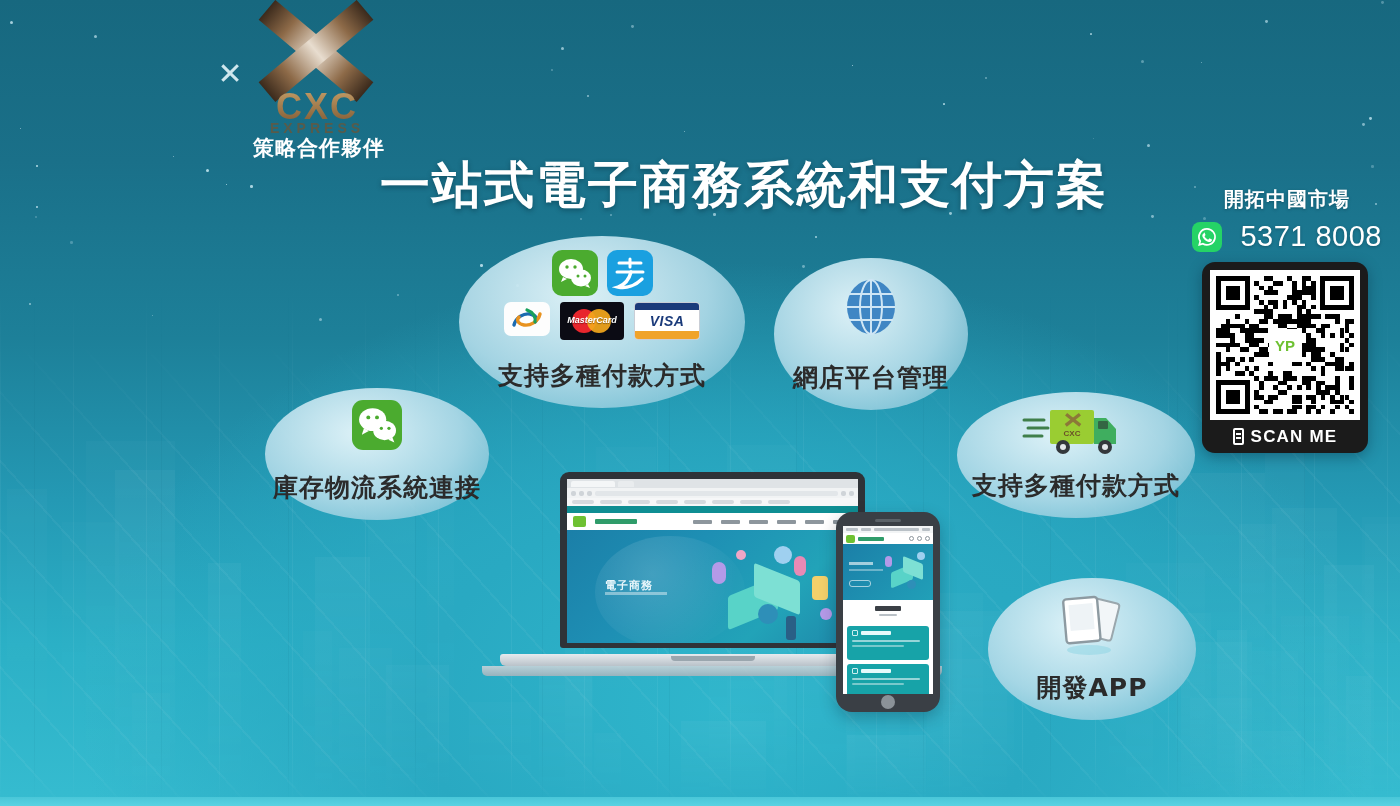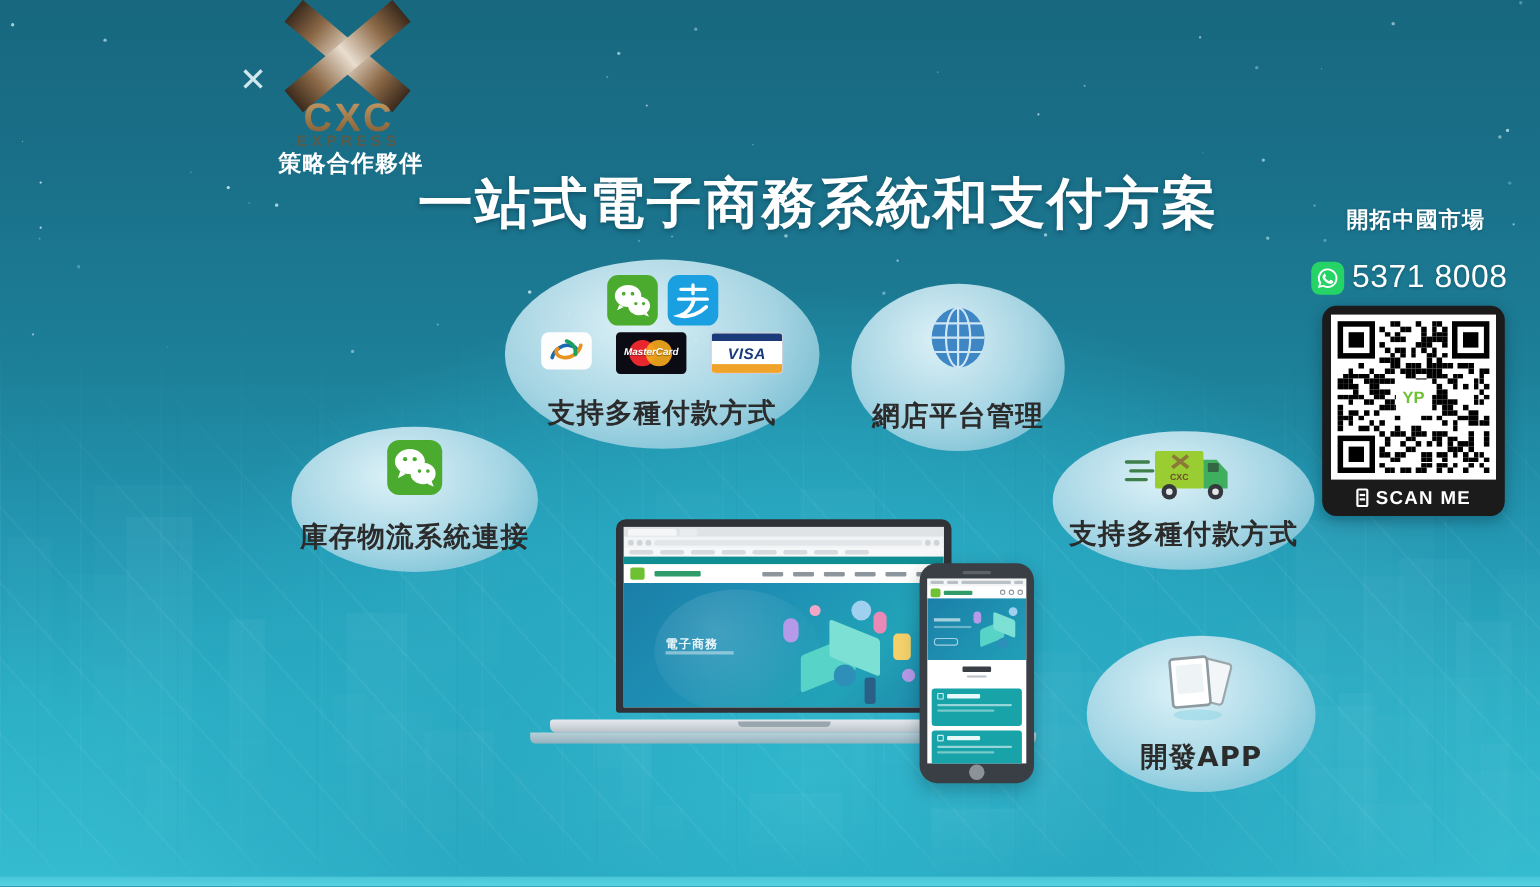--- a/index.html
+++ b/index.html
@@ -119,22 +119,22 @@
   }
 
   
   .qr-panel { position:absolute; left:1192px; top:186px; width:190px; }
   .qr-caption {
     text-align:center; color:#ffffff; font-size:20px; font-weight:bold;
     letter-spacing:1px; white-space:nowrap;
     text-shadow:0 1px 3px rgba(0,40,55,.4);
   }
   .qr-phone-row {
-    display:flex; align-items:center; justify-content:flex-start;
-    gap:7px; margin-top:23px;
+    display:flex; align-items:center; justify-content:space-between;
+    gap:7px; margin-top:7px;
   }
   .wa-icon {
     width:30px; height:30px; border-radius:8px;
     background:#25d366; position:relative; flex:0 0 auto;
   }
   .wa-icon svg { position:absolute; left:4px; top:4px; }
   .qr-phone {
     color:#ffffff; font-size:29px; font-weight:500; letter-spacing:.5px;
     white-space:nowrap;
     text-shadow:0 1px 3px rgba(0,40,55,.4);
@@ -213,21 +213,21 @@
 
   #b-payment .bicon { top:14px; }
   #b-store   .bicon { top:18px; }
   #b-wechat  .bicon { top:12px; }
   #b-logistic .bicon{ top:8px; }
   #b-china   .bicon { top:2px; }
   #b-app     .bicon { top:14px; }
 
   
   .pay-top { display:flex; gap:9px; justify-content:center; }
-  .pay-bot { display:flex; gap:22px; justify-content:center; margin-top:6px; }
+  .pay-bot { display:flex; gap:10px; justify-content:center; margin-top:6px; }
   .pay-col { display:flex; flex-direction:column; align-items:center; }
   .pi { border-radius:10px; position:relative; overflow:hidden; }
   .pi-wechat { width:46px; height:46px; background:#4bab2f; }
   .pi-alipay { width:46px; height:46px; background:#1aa0e0; }
   .pi-union  { width:46px; height:34px; background:#fdfdfd; border-radius:7px; }
   .pi-mc     { width:64px; height:38px; background:#0b0b14; border-radius:4px; }
   .pi-visa   { width:66px; height:38px; background:#ffffff; border-radius:4px; border:1px solid #c9ced6; }
 
   .mc-c { position:absolute; top:7px; width:24px; height:24px; border-radius:50%; }
   .mc-c.r { left:12px; background:#e8262d; }

